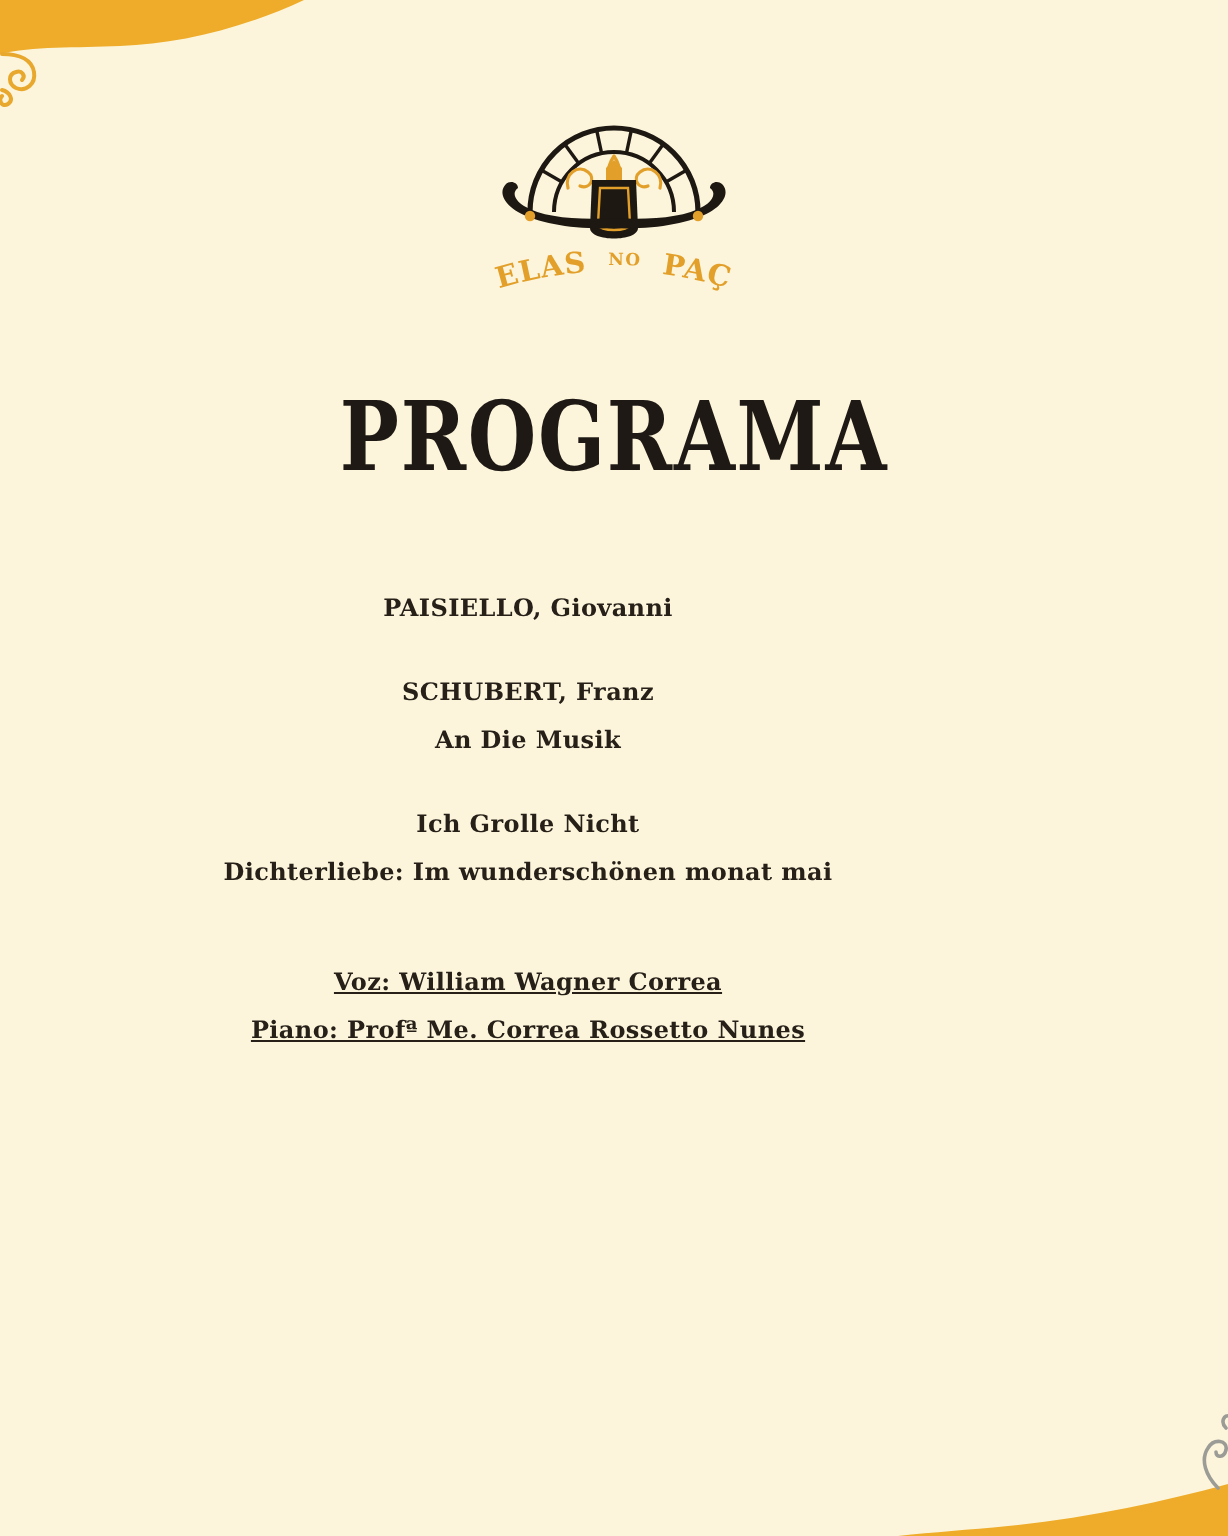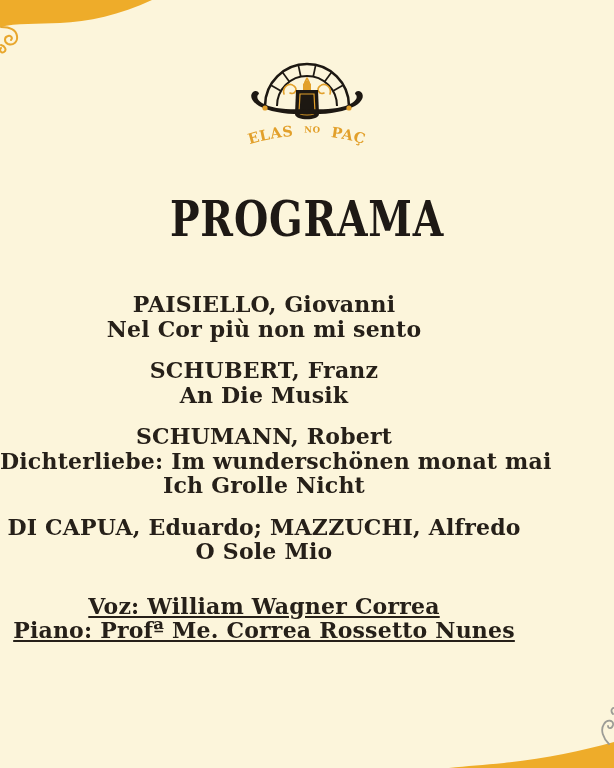--- a/index.html
+++ b/index.html
@@ -23,21 +23,21 @@
     text-align:center;
     font-size:48px;font-weight:bold;
     letter-spacing:1px;line-height:1.05;
     color:#1E1915;
     transform:scaleX(0.82);transform-origin:50% 50%;
     white-space:nowrap;
   }
   .program{
     position:absolute;top:292px;left:0;width:528px;
     text-align:center;
-    font-size:22px;font-weight:bold;line-height:24.5px;
+    font-size:12px;font-weight:bold;line-height:24.5px;
     letter-spacing:0.2px;
   }
   .program-entry{margin:0 0 17px 0;}
   .composer,.piece{white-space:nowrap;}
   .credits{margin-top:30px;text-decoration:underline;}
   .credit-line{white-space:nowrap;}
 </style>
 </head>
 <body>
 
@@ -101,41 +101,35 @@
       </textPath>
     </text>
   </svg>
 
   <div class="title">PROGRAMA</div>
 
   <div class="program">
     <div id="program-entries">
   <div class="program-entry">
     <div class="composer">PAISIELLO, Giovanni</div>
-  <div class="piece">Nel Cor più non mi sento</div>
         </div>
 
   <div class="program-entry">
         </div>
 
   <div class="program-entry">
     <div class="composer">SCHUBERT, Franz</div>
   <div class="piece">An Die Musik</div>
         </div>
 
   <div class="program-entry">
-    <div class="composer">SCHUMANN, Robert</div>
-  <div class="piece">Dichterliebe: Im wunderschönen monat mai</div>
-          <div class="piece">Ich Grolle Nicht</div>
+  <div class="piece">Ich Grolle Nicht</div>
+          <div class="piece">Dichterliebe: Im wunderschönen monat mai</div>
         </div>
 
-  <div class="program-entry">
-    <div class="composer">DI CAPUA, Eduardo; MAZZUCHI, Alfredo</div>
-  <div class="piece">O Sole Mio</div>
-        </div>
 </div>
     <div class="credits">
       <div class="credit-line">Voz: William Wagner Correa</div>
       <div class="credit-line">Piano: Profª Me. Correa Rossetto Nunes</div>
     </div>
   </div>
 
 </div>
 
 </body></html>

